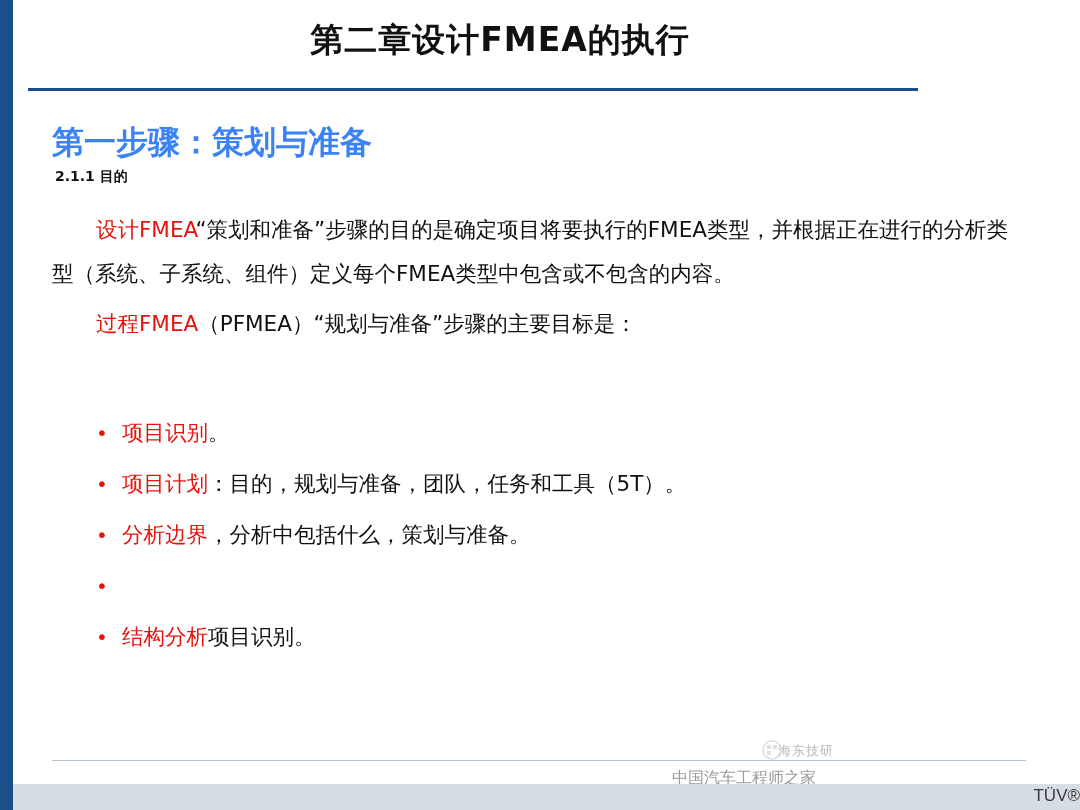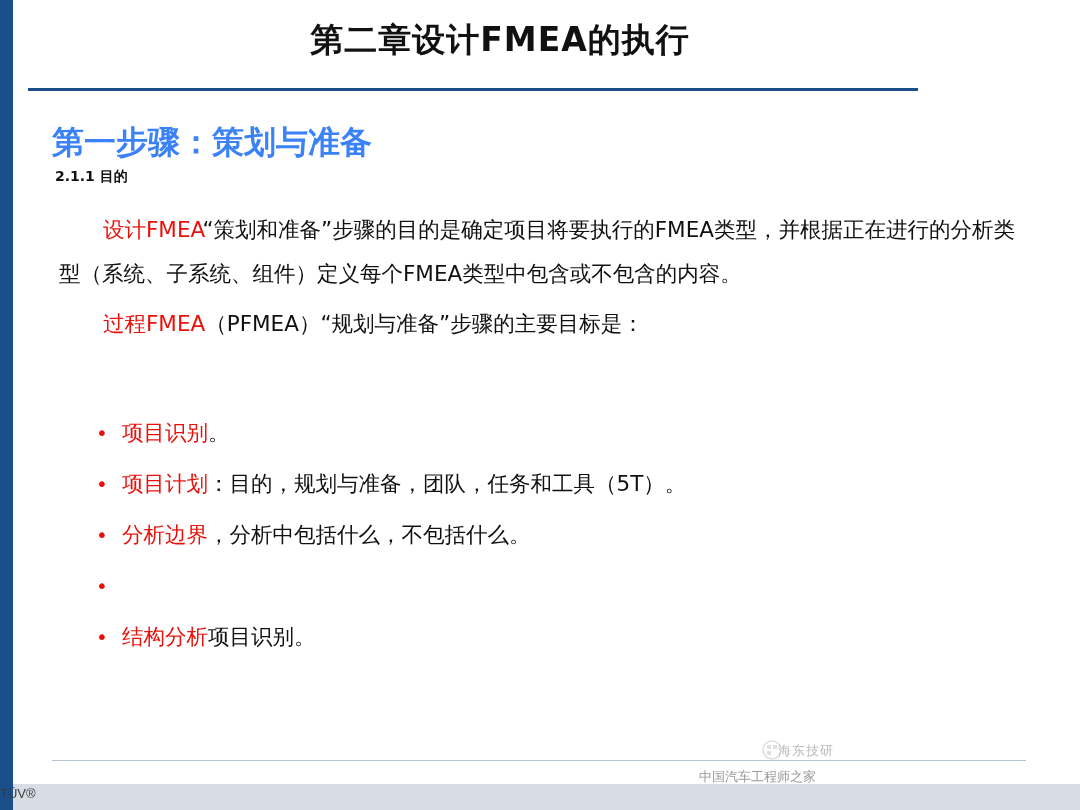--- a/index.html
+++ b/index.html
@@ -91,21 +91,20 @@
   }
   .para {
     font-size: 21.5px;
     line-height: 44px;
     color: #111111;
     font-family: "DejaVu Sans", "Liberation Sans", sans-serif;
     margin: 0 0 6px 0;
   }
   .para.indent {
     text-indent: 44px;
-    margin-left: 7px;
   }
   .red { color: #e8120c; }
 
   .bullets {
     position: absolute;
     left: 96px;
     top: 418px;
     width: 930px;
   }
   .bullet-row {
@@ -140,22 +139,22 @@
     top: 784px;
     width: 1067px;
     height: 26px;
     background: #d7dde4;
   }
   .page-num {
     position: absolute;
     left: 0;
     top: 786px;
     width: 1080px;
-    text-align: left;
-    font-size: 13px;
+    text-align: right;
+    font-size: 17px;
     color: #3b3b3b;
     font-family: "Liberation Sans", sans-serif;
   }
   
   .wm-main {
     position: absolute;
     right: 78px;
     top: 742px;
     font-size: 13px;
     color: #b9b9b9;
@@ -167,21 +166,21 @@
     right: 130px;
     top: 740px;
     width: 20px;
     height: 20px;
     opacity: 0.45;
   }
   .wm-sub {
     position: absolute;
     right: 96px;
     top: 768px;
-    font-size: 13px;
+    font-size: 16px;
     color: #9a9a9a;
     font-family: "DejaVu Sans", sans-serif;
     margin-left: 48px;
   }
   .wm-url {
     position: absolute;
     right: 92px;
     top: 790px;
     font-size: 13px;
     color: #8c8c8c;
@@ -215,21 +214,21 @@
     <div class="bullet-row">
       <span class="bullet-dot">•</span>
       <span class="bullet-text"><span class="red">项目识别</span><span>。</span></span>
     </div>
     <div class="bullet-row">
       <span class="bullet-dot">•</span>
       <span class="bullet-text"><span class="red">项目计划</span><span>：目的，规划与准备，团队，任务和工具（5T）。</span></span>
     </div>
     <div class="bullet-row">
       <span class="bullet-dot">•</span>
-      <span class="bullet-text"><span class="red">分析边界</span><span>，分析中包括什么，不包括什么。</span></span>
+      <span class="bullet-text"><span class="red">分析边界</span><span>，分析中包括什么，策划与准备。</span></span>
     </div>
     <div class="bullet-row">
       <span class="bullet-dot">•</span>
     </div>
     <div class="bullet-row">
       <span class="bullet-dot">•</span>
       <span class="bullet-text"><span class="red">结构分析</span><span>项目识别。</span></span>
     </div>
   </div>
 

